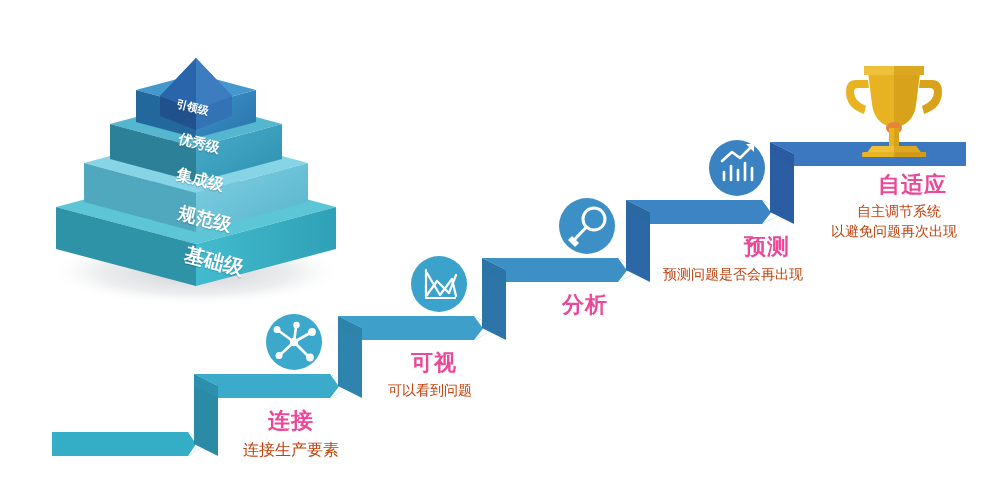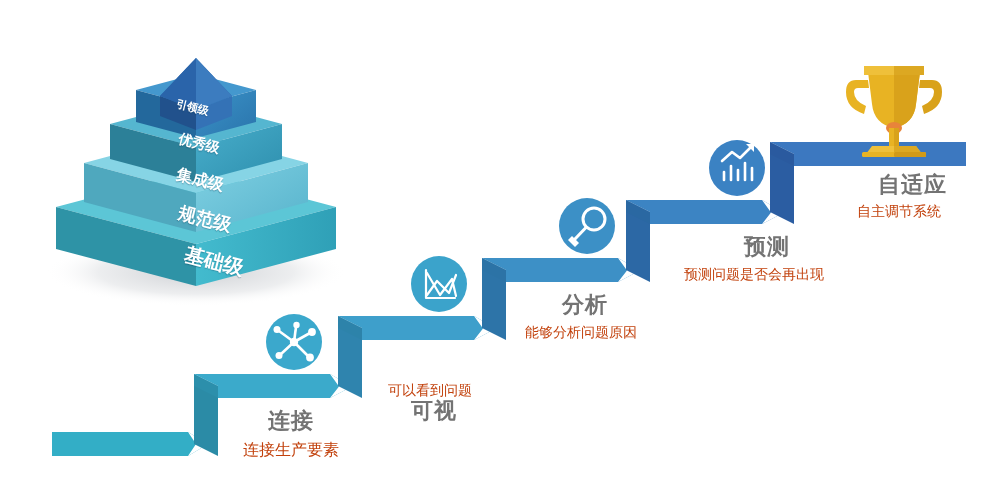--- a/index.html
+++ b/index.html
@@ -9,21 +9,21 @@
     font-family:"Liberation Sans","DejaVu Sans",sans-serif;
     overflow:hidden;
     position:relative;
   }
   #stage{position:absolute;left:0;top:0;width:1000px;height:499px;}
   #stage svg{position:absolute;left:0;top:0;}
 
   .step-title{
     position:absolute;
     font-weight:bold;
-    color:#737373;
+    color:#ec4899;
     white-space:nowrap;
     letter-spacing:1px;
   }
   .step-desc{
     position:absolute;
     color:#c2410c;
     white-space:nowrap;
     text-align:center;
   }
   .pyr-label{
@@ -234,25 +234,25 @@
 
   <div class="pyr-label" style="left:176px;top:170px;font-size:16px;transform:rotate(14deg);">集成级</div>
 
   <div class="pyr-label" style="left:178px;top:207px;font-size:18px;transform:rotate(14deg);">规范级</div>
 
   <div class="pyr-label" style="left:184px;top:248px;font-size:20px;transform:rotate(14deg);">基础级</div>
 
   <div class="step-title" style="left:268px;top:406px;font-size:22px;">连接</div>
   <div class="step-desc" style="left:243px;top:440px;font-size:16px;">连接生产要素</div>
 
-  <div class="step-title" style="left:411px;top:348px;font-size:22px;margin-top:48px;">可视</div>
+  <div class="step-title" style="left:411px;top:348px;font-size:22px;">可视</div>
   <div class="step-desc" style="left:388px;top:382px;font-size:14px;font-family:Liberation Serif, serif;">可以看到问题</div>
 
   <div class="step-title" style="left:562px;top:290px;font-size:22px;">分析</div>
-  <div class="step-desc" style="left:525px;top:324px;font-size:14px;">能够分析问题原因</div>
 
   <div class="step-title" style="left:724px;top:232px;font-size:22px;margin-left:20px;">预测</div>
-  <div class="step-desc" style="left:684px;top:266px;font-size:14px;text-align:center;">预测问题是否会再出现</div>
+  <div class="step-desc" style="left:663px;top:266px;font-size:14px;text-align:center;">预测问题是否会再出现</div>
 
   <div class="step-title" style="left:878px;top:170px;font-size:22px;">自适应</div>
   <div class="step-desc" style="left:857px;top:203px;font-size:14px;">自主调节系统</div>
+  <div class="step-desc" style="left:831px;top:223px;font-size:14px;">以避免问题再次出现</div>
 
 </div>
 
 </body></html>

